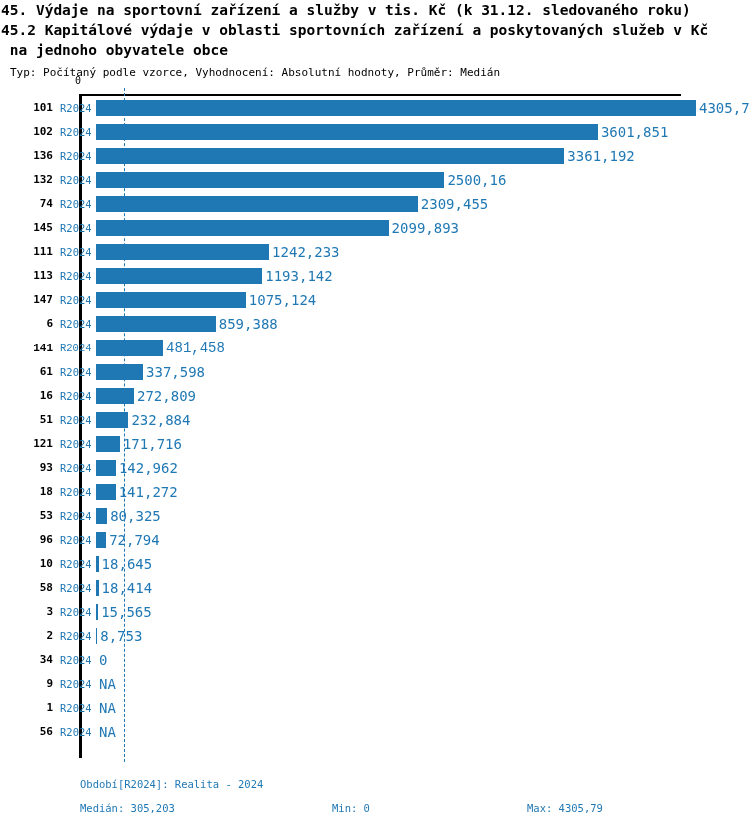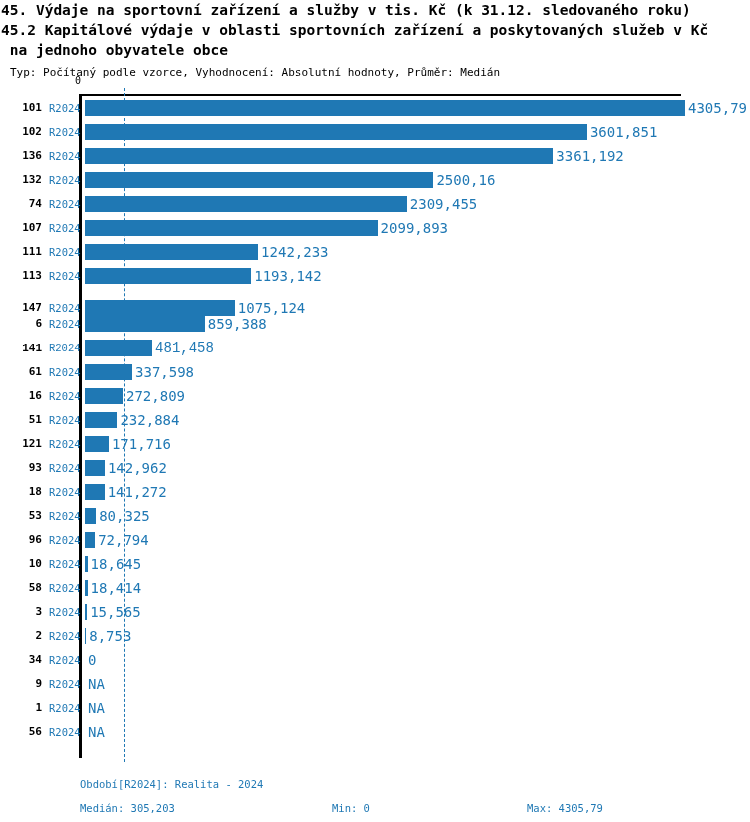--- a/index.html
+++ b/index.html
@@ -30,21 +30,21 @@
     background:#000;
   }
   #top-rule{
     position:absolute;left:79px;top:6px;height:1.6px;background:#000;
   }
   #median-line{
     position:absolute;top:0px;width:1.4px;height:674px;
     background:transparent;
     border-left:1.4px dashed #1f78b4;
   }
-  .row{position:absolute;left:4px;width:624px;height:24px;}
+  .row{position:absolute;left:15px;width:624px;height:24px;}
   .row-num{
     position:absolute;left:0;width:38px;text-align:right;
     font-size:11px;font-weight:bold;color:#000;
     line-height:24px;
   }
   .row-series{
     position:absolute;left:45px;width:34px;text-align:left;
     font-size:10.5px;color:#1f78b4;line-height:24px;
   }
   .bar{
@@ -106,38 +106,38 @@
         <div class="bar" style="width: 348.39px;"></div>
         <span class="bar-value" style="left: 432.39px;">2500,16</span>
       </div>
       <div class="row" style="top: 104px;">
         <span class="row-num">74</span>
         <span class="row-series">R2024</span>
         <div class="bar" style="width: 321.816px;"></div>
         <span class="bar-value" style="left: 405.816px;">2309,455</span>
       </div>
       <div class="row" style="top: 128px;">
-        <span class="row-num">107</span>
+        <span class="row-num">145</span>
         <span class="row-series">R2024</span>
         <div class="bar" style="width: 292.614px;"></div>
         <span class="bar-value" style="left: 376.614px;">2099,893</span>
       </div>
       <div class="row" style="top: 152px;">
         <span class="row-num">111</span>
         <span class="row-series">R2024</span>
         <div class="bar" style="width: 173.102px;"></div>
         <span class="bar-value" style="left: 257.102px;">1242,233</span>
       </div>
       <div class="row" style="top: 176px;">
         <span class="row-num">113</span>
         <span class="row-series">R2024</span>
         <div class="bar" style="width: 166.261px;"></div>
         <span class="bar-value" style="left: 250.261px;">1193,142</span>
       </div>
-      <div class="row" style="top: 200px; margin-top: 8px;">
+      <div class="row" style="top: 200px;">
         <span class="row-num">147</span>
         <span class="row-series">R2024</span>
         <div class="bar" style="width: 149.816px;"></div>
         <span class="bar-value" style="left: 233.816px;">1075,124</span>
       </div>
       <div class="row" style="top: 224px;">
         <span class="row-num">6</span>
         <span class="row-series">R2024</span>
         <div class="bar" style="width: 119.753px;"></div>
         <span class="bar-value" style="left: 203.753px;">859,388</span>

